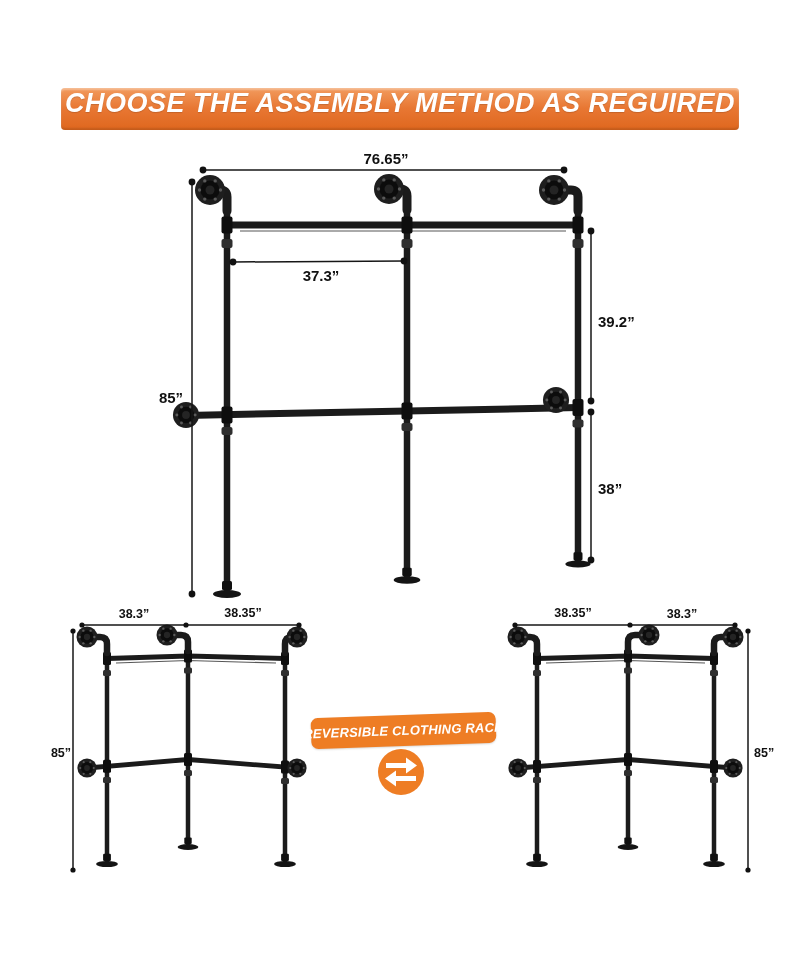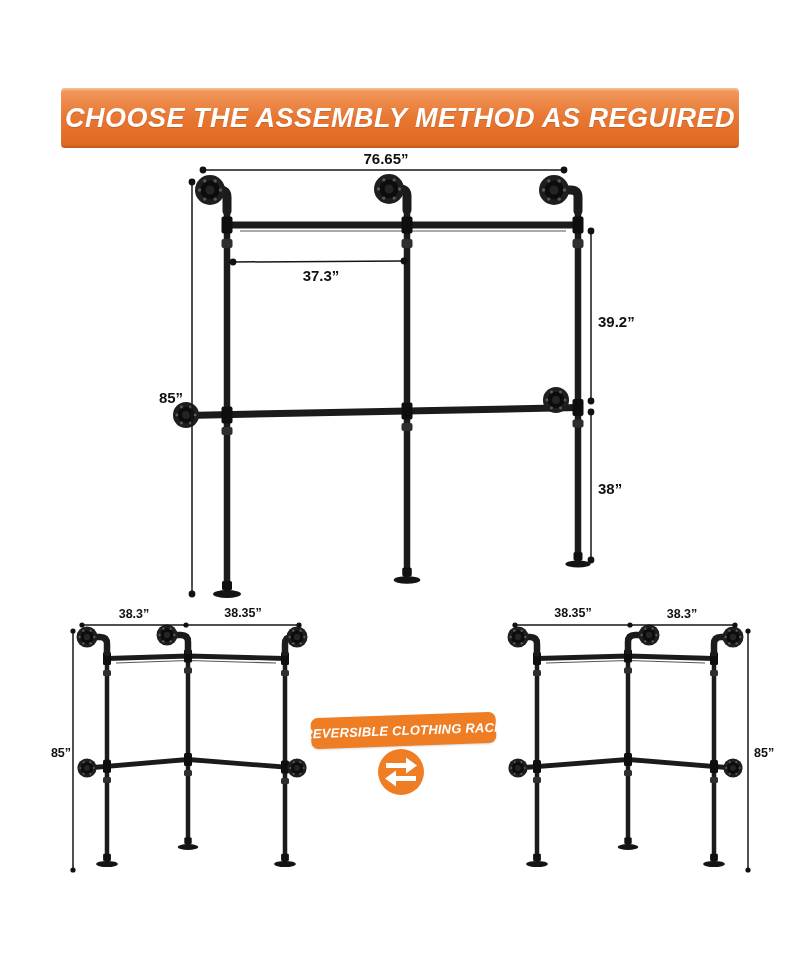--- a/index.html
+++ b/index.html
@@ -2,26 +2,26 @@
 <html style="--banner_light: #F29B5E; --banner_mid: #E87733; --banner_dark: #DF671E; --ribbon: #EE7D24; --pipe: #1b1b1b;"><head>
 <meta charset="utf-8">
 <style>
   html,body{margin:0;padding:0;background:#ffffff;}
   body{width:800px;height:977px;position:relative;overflow:hidden;
        font-family:"Liberation Sans",sans-serif;}
   .stage{position:absolute;inset:0;}
 
   
   .banner{
-    position:absolute;left:61px;top:88px;width:678px;height:60px;
+    position:absolute;left:61px;top:88px;width:678px;height:42px;
     background:linear-gradient(180deg,var(--banner_light,#F29B5E) 0%,
                var(--banner_mid,#E87733) 48%, var(--banner_dark,#DF671E) 100%);
     border-radius:4px;
     box-shadow:inset 0 2px 2px rgba(255,255,255,.35), inset 0 -2px 2px rgba(0,0,0,.12);
-    display:flex;align-items:center;justify-content:center;z-index:3;
+    display:flex;align-items:flex-start;justify-content:center;z-index:3;
   }
   .banner span{
     color:#fff;font-weight:700;font-style:italic;font-size:27px;
     letter-spacing:.5px;white-space:nowrap;
     text-shadow:0 1px 1px rgba(0,0,0,.15);
   }
 
   
   .ribbon{
     position:absolute;left:311px;top:715px;width:185px;height:31px;

